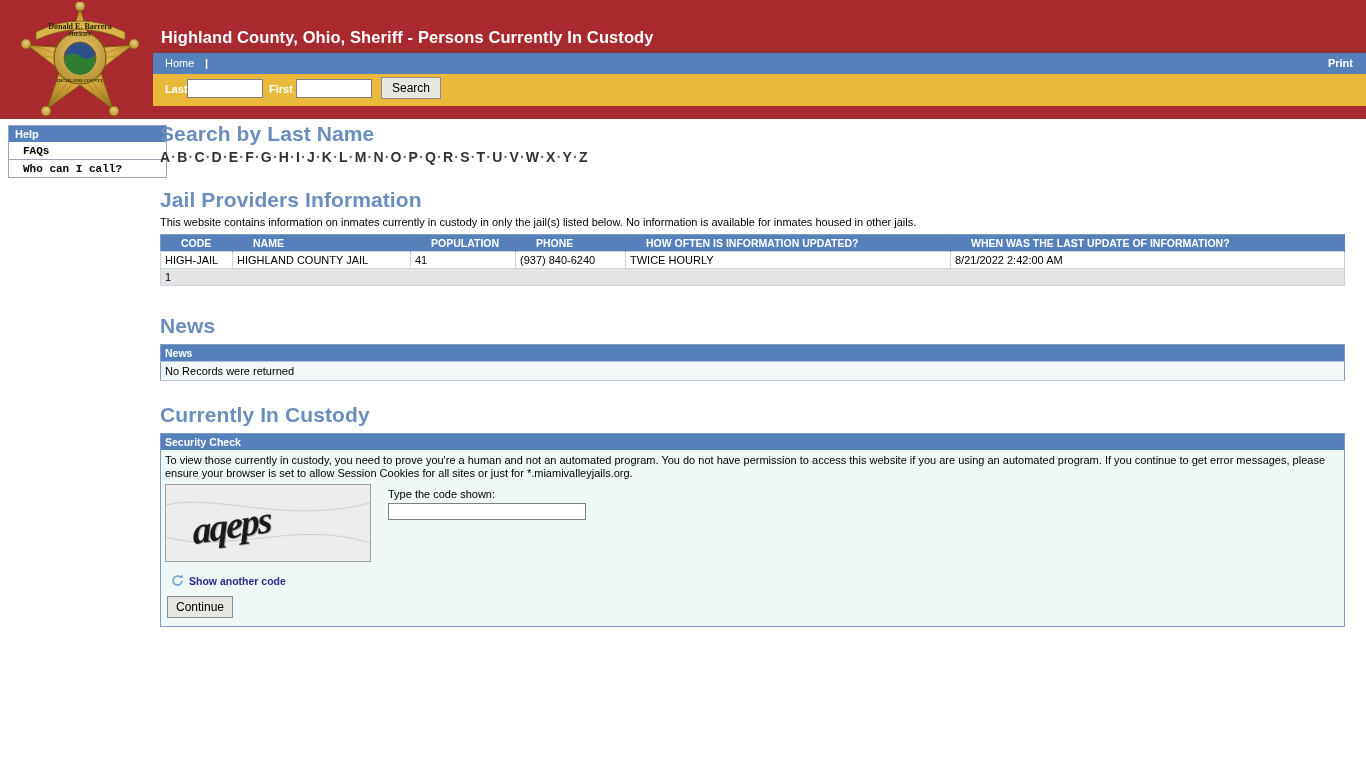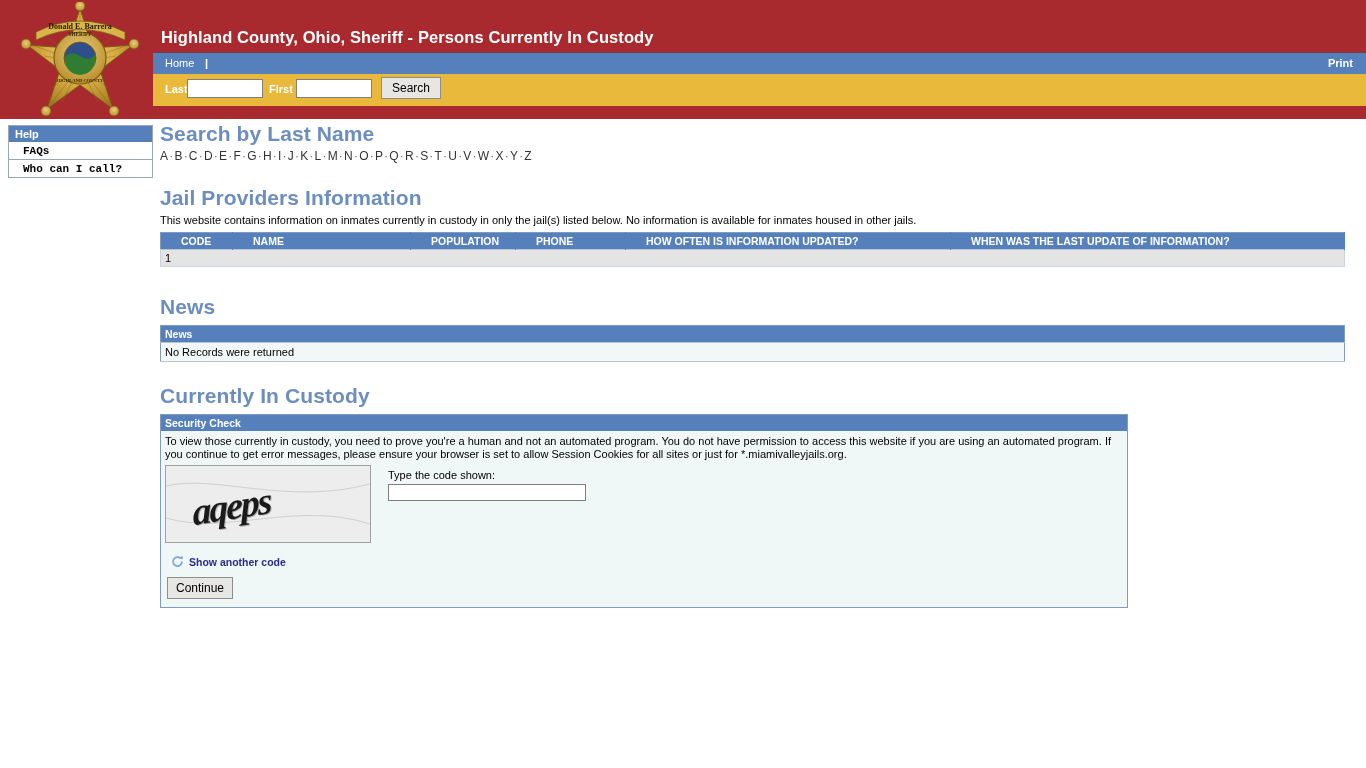--- a/index.html
+++ b/index.html
@@ -106,21 +106,21 @@
     font-family: "Liberation Sans", sans-serif;
     font-size: 12px;
     color: #000;
     cursor: pointer;
   }
 
   
   #sidebar {
     position: absolute;
     left: 8px; top: 125px;
-    width: 145px;
+    width: 159px;
   }
   #sidebar .side-head {
     background: #5580BB;
     color: #ffffff;
     font-weight: bold;
     font-size: 11px;
     padding: 2px 0 2px 6px;
     border: 1px solid #9aa7b5;
     border-bottom: none;
   }
@@ -146,22 +146,22 @@
   }
   h2.page-h {
     margin: 0;
     font-size: 21px;
     font-weight: bold;
     color: #6C8EBF;
     letter-spacing: .1px;
   }
   #alpha {
     margin-top: 3px;
-    font-size: 12px;
-    font-weight: normal;
+    font-size: 14px;
+    font-weight: bold;
     color: #333;
     letter-spacing: .2px;
   }
   #alpha a {
     color: #333;
     text-decoration: none;
   }
   #alpha .dot { color: #666; margin: 0 1px; }
 
   .sec-gap-1 { height: 23px; }
@@ -226,21 +226,21 @@
   table.news-grid td {
     background: #F2F8F8;
     padding: 3px 0 3px 4px;
     border-top: 1px solid #b9c4d2;
     border-bottom: 1px solid #b9c4d2;
     font-size: 11px;
   }
 
   
   #sec-panel {
-    width: 968px;
+    width: 1185px;
     margin-top: 6px;
     border: 1px solid #7f9cc0;
     background: #EFF7F7;
   }
   #sec-panel .panel-head {
     background: #5580BB;
     color: #ffffff;
     font-weight: bold;
     font-size: 10.5px;
     padding: 2px 0 2px 4px;
@@ -440,20 +440,28 @@
       <tr>
         <th style="width:72px">CODE</th>
         <th style="width:178px">NAME</th>
         <th style="width:105px">POPULATION</th>
         <th style="width:110px">PHONE</th>
         <th style="width:325px">HOW OFTEN IS INFORMATION UPDATED?</th>
         <th>WHEN WAS THE LAST UPDATE OF INFORMATION?</th>
       </tr>
     </thead>
     <tbody>
+      <tr>
+        <td>HIGH-JAIL</td>
+        <td>HIGHLAND COUNTY JAIL</td>
+        <td>41</td>
+        <td>(937) 840-6240</td>
+        <td>TWICE HOURLY</td>
+        <td>8/21/2022 2:42:00 AM</td>
+      </tr>
       <tr class="pager">
         <td colspan="6">1</td>
       </tr>
     </tbody>
   </table>
 
   <div class="sec-gap-2"></div>
 
   <h2 class="page-h">News</h2>
   <table class="news-grid">

